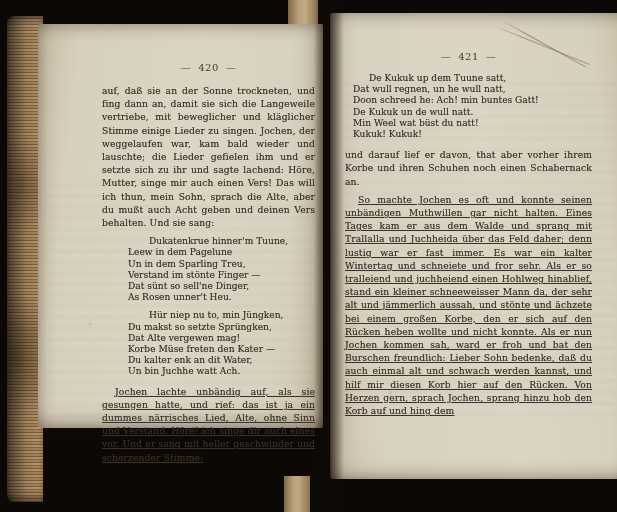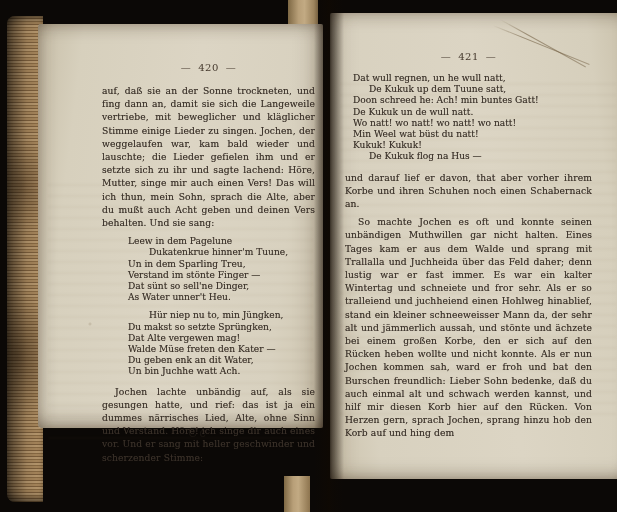--- a/index.html
+++ b/index.html
@@ -61,21 +61,21 @@
   .c1{left:163px;top:12px;width:104px;transform:rotate(22deg);}
   .c2{left:170px;top:6px;width:98px;transform:rotate(29deg);}
 
   
   .pad-l{padding:38px 8px 0 64px;}
   .pad-r{padding:38px 36px 0 15px;}
   .pagehead{text-align:center;font-size:10px;letter-spacing:.5px;color:#45392d;margin-bottom:11px;}
   .pagehead .dash{margin:0 7px;opacity:.85;}
   .para{font-size:9.2px;line-height:13.2px;text-align:justify;margin:0 0 5px 0;
         letter-spacing:.1px;text-shadow:0 0 .4px rgba(58,49,41,.55);}
-  .ind1{text-indent:13px;}
+  .ind1{text-indent:13px;text-decoration:underline;}
   .poem{font-size:9.1px;line-height:11.2px;margin:7px 0 7px 26px;text-shadow:0 0 .4px rgba(58,49,41,.5);}
   .poem-r{margin:4px 0 8px 8px;}
   .pline.fl{padding-left:21px;}
   .poem-r .pline.fl{padding-left:16px;}
   .sig{position:absolute;left:150px;top:402px;font-size:12px;opacity:.32;letter-spacing:2px;}
 </style>
 </head>
 <body>
 
 <div class="photo">
@@ -85,58 +85,56 @@
   <div class="spine-strip bottom"></div>
 
   <div class="page page-left">
     <div class="ghost g1"></div>
     <div class="pad-l">
       <div class="pagehead"><span class="dash">—</span><span>420</span><span class="dash">—</span></div>
 
       <p class="para">auf, daß sie an der Sonne trockneten, und fing dann an, damit sie sich die Langeweile vertriebe, mit beweglicher und kläglicher Stimme einige Lieder zu singen. Jochen, der weggelaufen war, kam bald wieder und lauschte; die Lieder gefielen ihm und er setzte sich zu ihr und sagte lachend: Höre, Mutter, singe mir auch einen Vers! Das will ich thun, mein Sohn, sprach die Alte, aber du mußt auch Acht geben und deinen Vers behalten. Und sie sang:</p>
 
       <div class="poem">
+        <div class="pline fl">Dukatenkrue hinner'm Tuune,</div>
         <div class="pline">Leew in dem Pagelune</div>
-        <div class="pline fl">Dukatenkrue hinner'm Tuune,</div>
         <div class="pline">Un in dem Sparling Treu,</div>
         <div class="pline">Verstand im stönte Finger —</div>
         <div class="pline">Dat sünt so sell'ne Dinger,</div>
-        <div class="pline">As Water unner't Heu.</div>
+        <div class="pline">As Rosen unner't Heu.</div>
       </div>
 
       <div class="poem">
         <div class="pline fl">Hür niep nu to, min Jüngken,</div>
         <div class="pline">Du makst so setzte Sprüngken,</div>
         <div class="pline">Dat Alte vergewen mag!</div>
-        <div class="pline">Walde Müse freten den Kater —</div>
-        <div class="pline">Du geben enk an dit Water,</div>
+        <div class="pline">Korbe Müse freten den Kater —</div>
+        <div class="pline">Du kalter enk an dit Water,</div>
         <div class="pline">Un bin Juchhe watt Ach.</div>
       </div>
 
       <p class="para ind1">Jochen lachte unbändig auf, als sie gesungen hatte, und rief: das ist ja ein dummes närrisches Lied, Alte, ohne Sinn und Verstand. Höre! ich singe dir auch eines vor. Und er sang mit heller geschwinder und scherzender Stimme:</p>
     </div>
     <div class="sig">Cc</div>
   </div>
 
   <div class="page page-right">
     <div class="ghost g2"></div>
     <div class="crease c1"></div>
     <div class="crease c2"></div>
     <div class="pad-r">
       <div class="pagehead"><span class="dash">—</span><span>421</span><span class="dash">—</span></div>
 
       <div class="poem poem-r">
+        <div class="pline fl">De Kukuk up dem Tuune satt,</div>
         <div class="pline">Dat wull regnen, un he wull natt,</div>
-        <div class="pline fl">De Kukuk up dem Tuune satt,</div>
         <div class="pline">Doon schreed he: Ach! min buntes Gatt!</div>
         <div class="pline">De Kukuk un de wull natt.</div>
-        <div class="pline">Wo natt! wo natt! wo natt! wo natt!</div>
         <div class="pline">Min Weel wat büst du natt!</div>
         <div class="pline">Kukuk! Kukuk!</div>
-        <div class="pline fl">De Kukuk flog na Hus —</div>
       </div>
 
       <p class="para">und darauf lief er davon, that aber vorher ihrem Korbe und ihren Schuhen noch einen Schabernack an.</p>
       <p class="para ind1">So machte Jochen es oft und konnte seinen unbändigen Muthwillen gar nicht halten. Eines Tages kam er aus dem Walde und sprang mit Trallalla und Juchheida über das Feld daher; denn lustig war er fast immer. Es war ein kalter Wintertag und schneiete und fror sehr. Als er so tralleiend und juchheiend einen Hohlweg hinablief, stand ein kleiner schneeweisser Mann da, der sehr alt und jämmerlich aussah, und stönte und ächzete bei einem großen Korbe, den er sich auf den Rücken heben wollte und nicht konnte. Als er nun Jochen kommen sah, ward er froh und bat den Burschen freundlich: Lieber Sohn bedenke, daß du auch einmal alt und schwach werden kannst, und hilf mir diesen Korb hier auf den Rücken. Von Herzen gern, sprach Jochen, sprang hinzu hob den Korb auf und hing dem</p>
     </div>
   </div>
 
   <div class="gutter"></div>
 </div>
 

